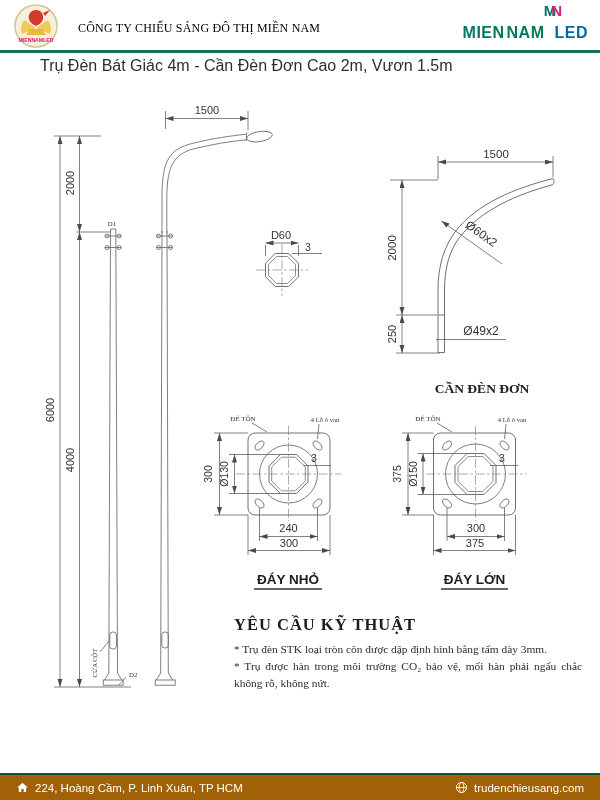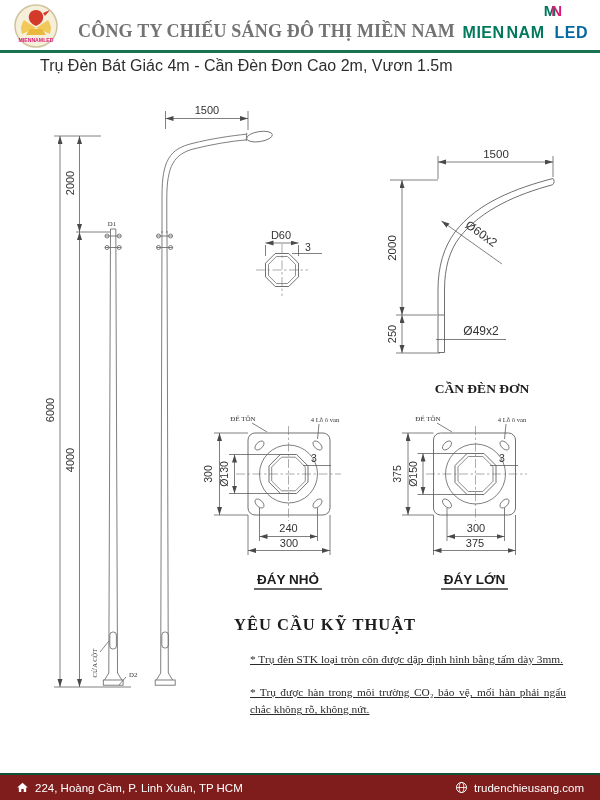--- a/index.html
+++ b/index.html
@@ -3,40 +3,40 @@
 <meta charset="utf-8">
 <style>
   html,body{margin:0;padding:0;background:#e8e8e8;}
   .page{position:relative;width:600px;height:800px;background:#ffffff;overflow:hidden;
         font-family:"Liberation Sans",sans-serif;}
   
   .header{position:absolute;left:0;top:0;width:600px;height:50px;background:#fff;
           border-bottom:3px solid #1a7350;}
   .logo-badge{position:absolute;left:14px;top:4px;width:44px;height:44px;}
   .company-name{position:absolute;left:78px;top:21px;font-family:"Liberation Serif",serif;
-          font-weight:bold;font-size:18px;color:#737373;letter-spacing:.2px;white-space:nowrap;}
+          font-weight:normal;font-size:12px;color:#000000;letter-spacing:.2px;white-space:nowrap;}
   .brand{position:absolute;right:12px;top:2px;width:130px;height:46px;}
   .brand-line{position:absolute;right:0;bottom:6px;font-weight:bold;font-size:16px;white-space:nowrap;
           font-family:"Liberation Sans",sans-serif;letter-spacing:.5px;}
   .brand-mien,.brand-nam{color:#00795c;} .brand-nam{margin-left:2px;}
   .brand-led{color:#0369a1;margin-left:10px;}
   .brand-mark{position:absolute;right:26px;top:1px;font-weight:bold;font-size:15px;line-height:15px;text-align:right;}
   .mark-m{color:#00795c;} .mark-n{color:#d91a7a;margin-left:-5px;}
   
   .doc-title{position:absolute;left:40px;top:57px;font-size:16px;color:#2e2e2e;white-space:nowrap;}
   
   .drawing{position:absolute;left:0;top:0;width:600px;height:800px;}
   
   .reqs{position:absolute;left:234px;top:615px;width:348px;color:#222;}
   .reqs h3{margin:0 14px 6px 0;text-align:left;font-family:"Liberation Serif",serif;
           font-weight:600;font-size:16.5px;letter-spacing:1px;color:#1c1c1c;}
-  .reqs p{margin:16px;font-family:"Liberation Serif",serif;font-size:11.4px;line-height:17.2px;
-          text-align:justify;color:#2b2b2b;text-decoration:underline;}
-  
-  .footer{position:absolute;left:0;bottom:0;width:600px;height:27px;background:#7f1d1d;
+  .reqs p{margin:0;font-family:"Liberation Serif",serif;font-size:11.4px;line-height:17.2px;
+          text-align:justify;color:#2b2b2b;}
+  
+  .footer{position:absolute;left:0;bottom:0;width:600px;height:27px;background:#a16207;
           border-top:2px solid #114f36;display:flex;align-items:center;justify-content:space-between;
           box-sizing:border-box;padding:0 16px;color:#fff;font-size:11.5px;}
   .footer .f-item{display:flex;align-items:center;gap:6px;}
   .f-icon{width:13px;height:13px;display:inline-block;}
 </style>
 </head>
 <body>
 
 <div class="page">
 

